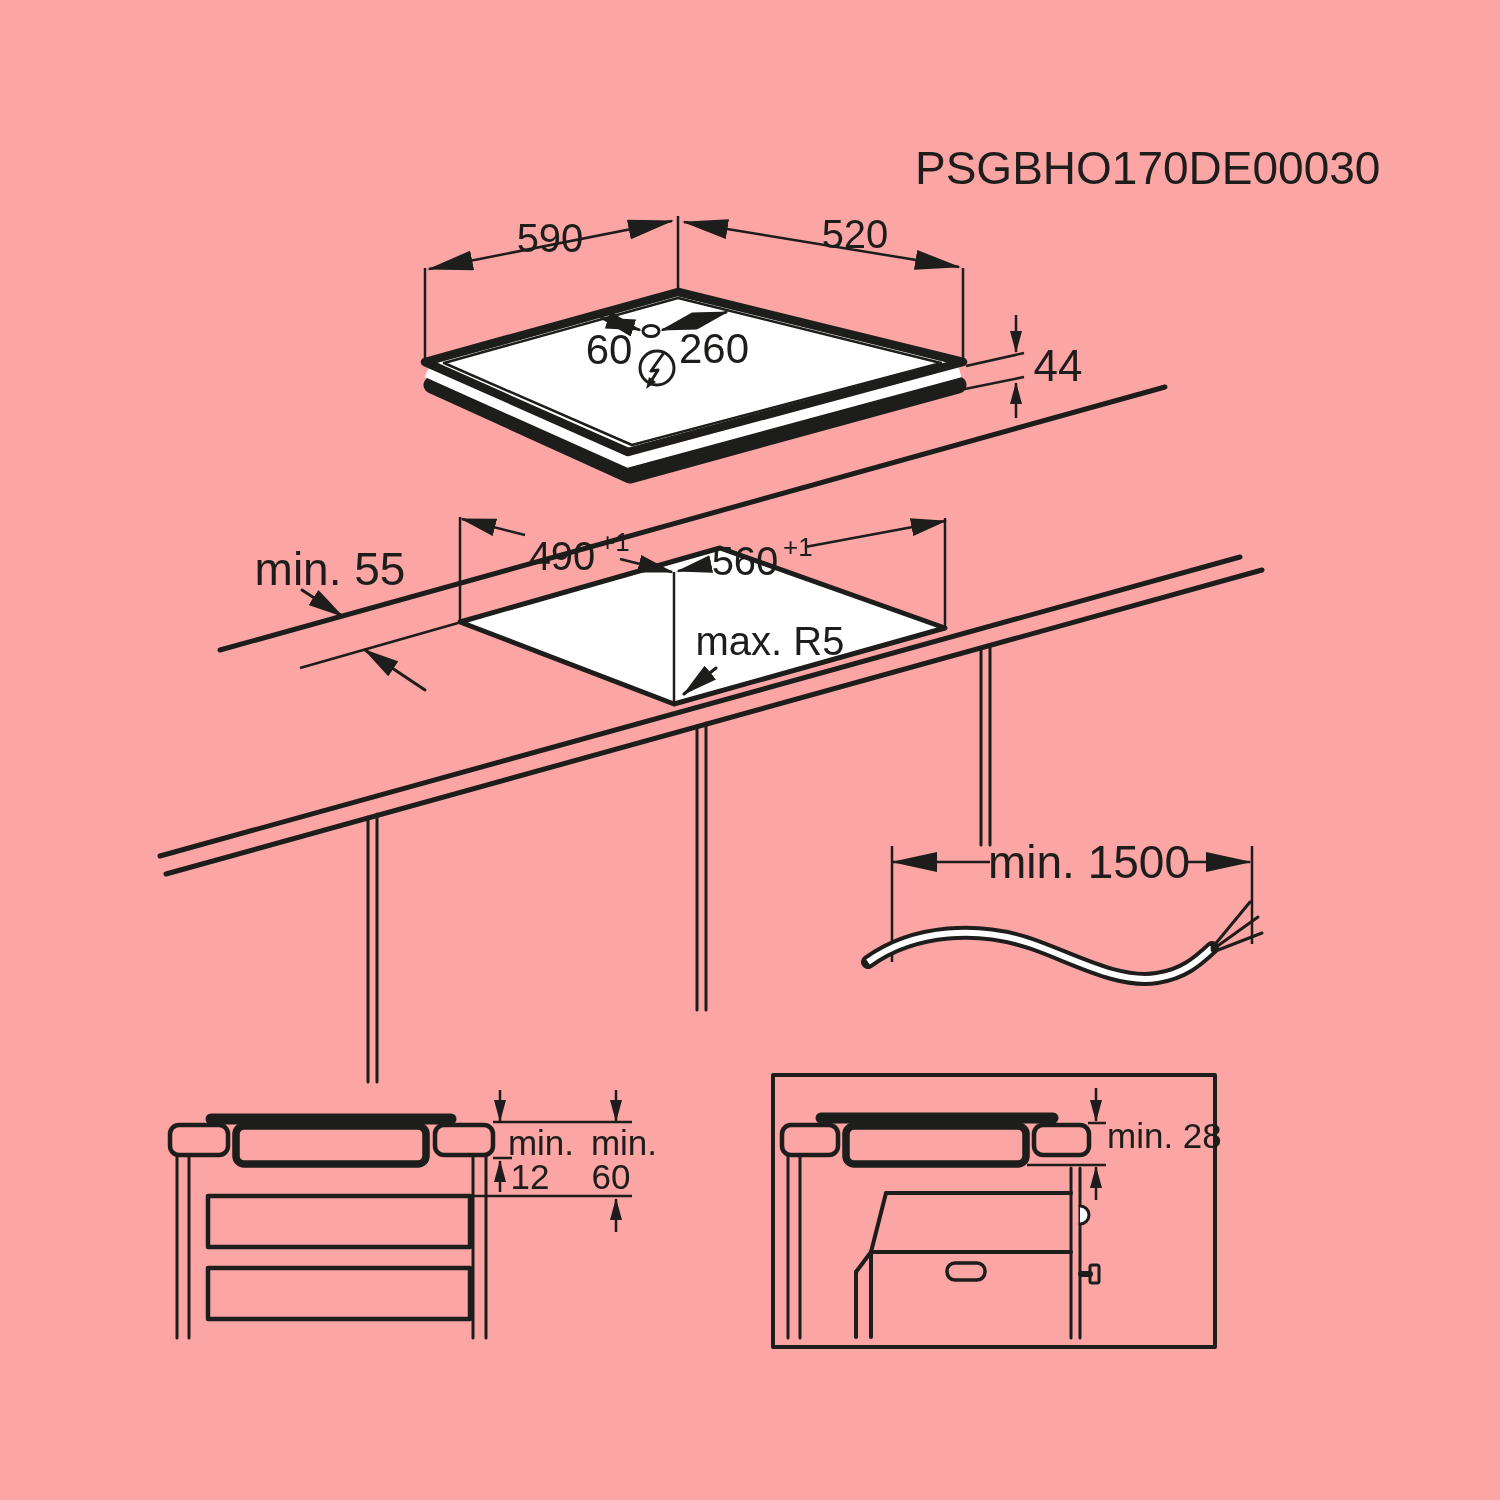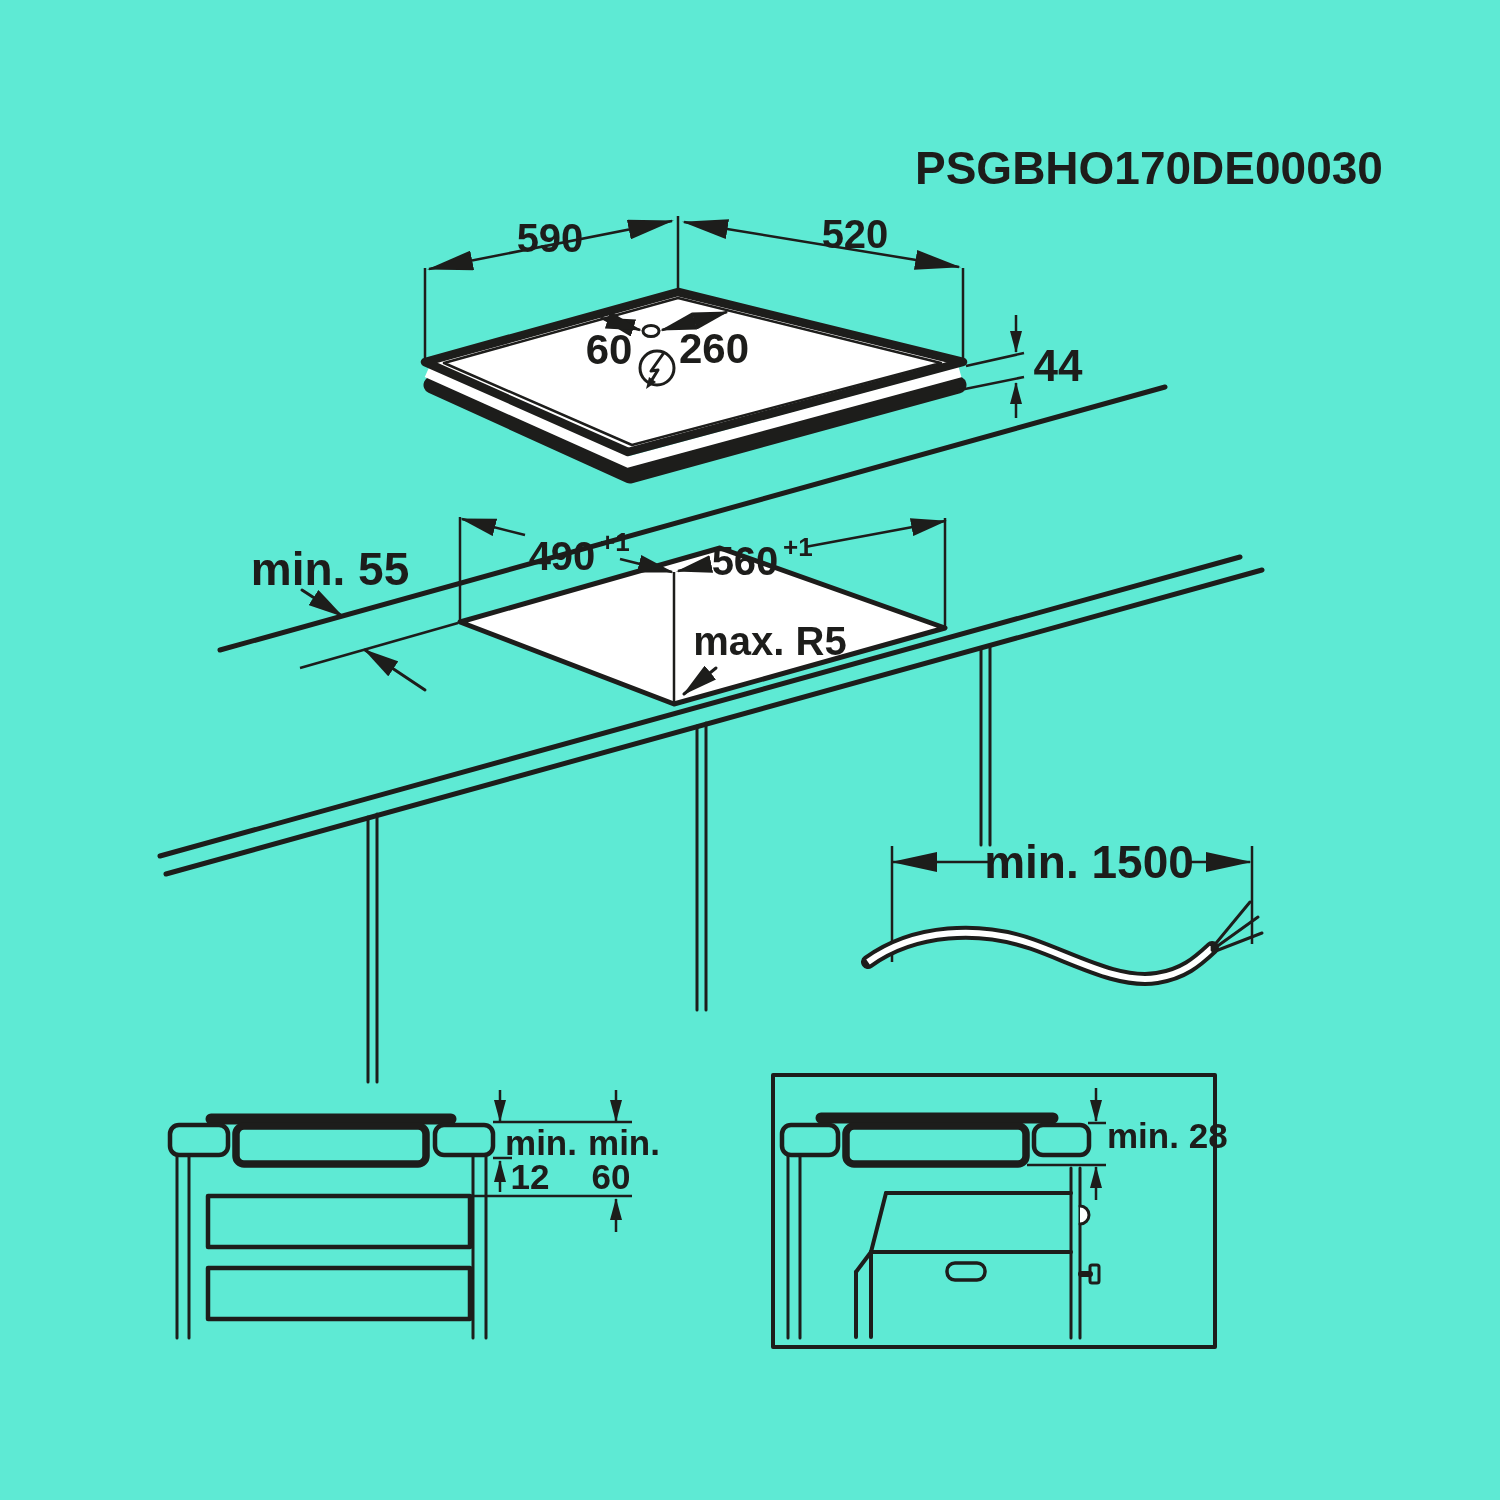--- a/index.html
+++ b/index.html
@@ -1,16 +1,16 @@
 <!DOCTYPE html>
 <html><head>
 <meta charset="utf-8">
 <style>
   html,body{margin:0;padding:0;background:#ffffff;}
-  .page{width:1500px;height:1500px;background:#5eead4;position:relative;overflow:hidden;font-weight:bold;}
+  .page{width:1500px;height:1500px;background:#fca5a5;position:relative;overflow:hidden;}
   svg{display:block;}
   text{fill:#1d1d1b;font-family:"Liberation Sans","DejaVu Sans",sans-serif;}
   .t46{font-size:46px;}
   .t44{font-size:44px;}
   .t42{font-size:42px;}
   .t40{font-size:40px;}
   .t35{font-size:35px;}
   .t26{font-size:26px;}
   .ln{stroke:#1d1d1b;fill:none;stroke-width:5;stroke-linecap:round;stroke-linejoin:round;}
   .thin{stroke-width:2.5;stroke-linecap:butt;}

